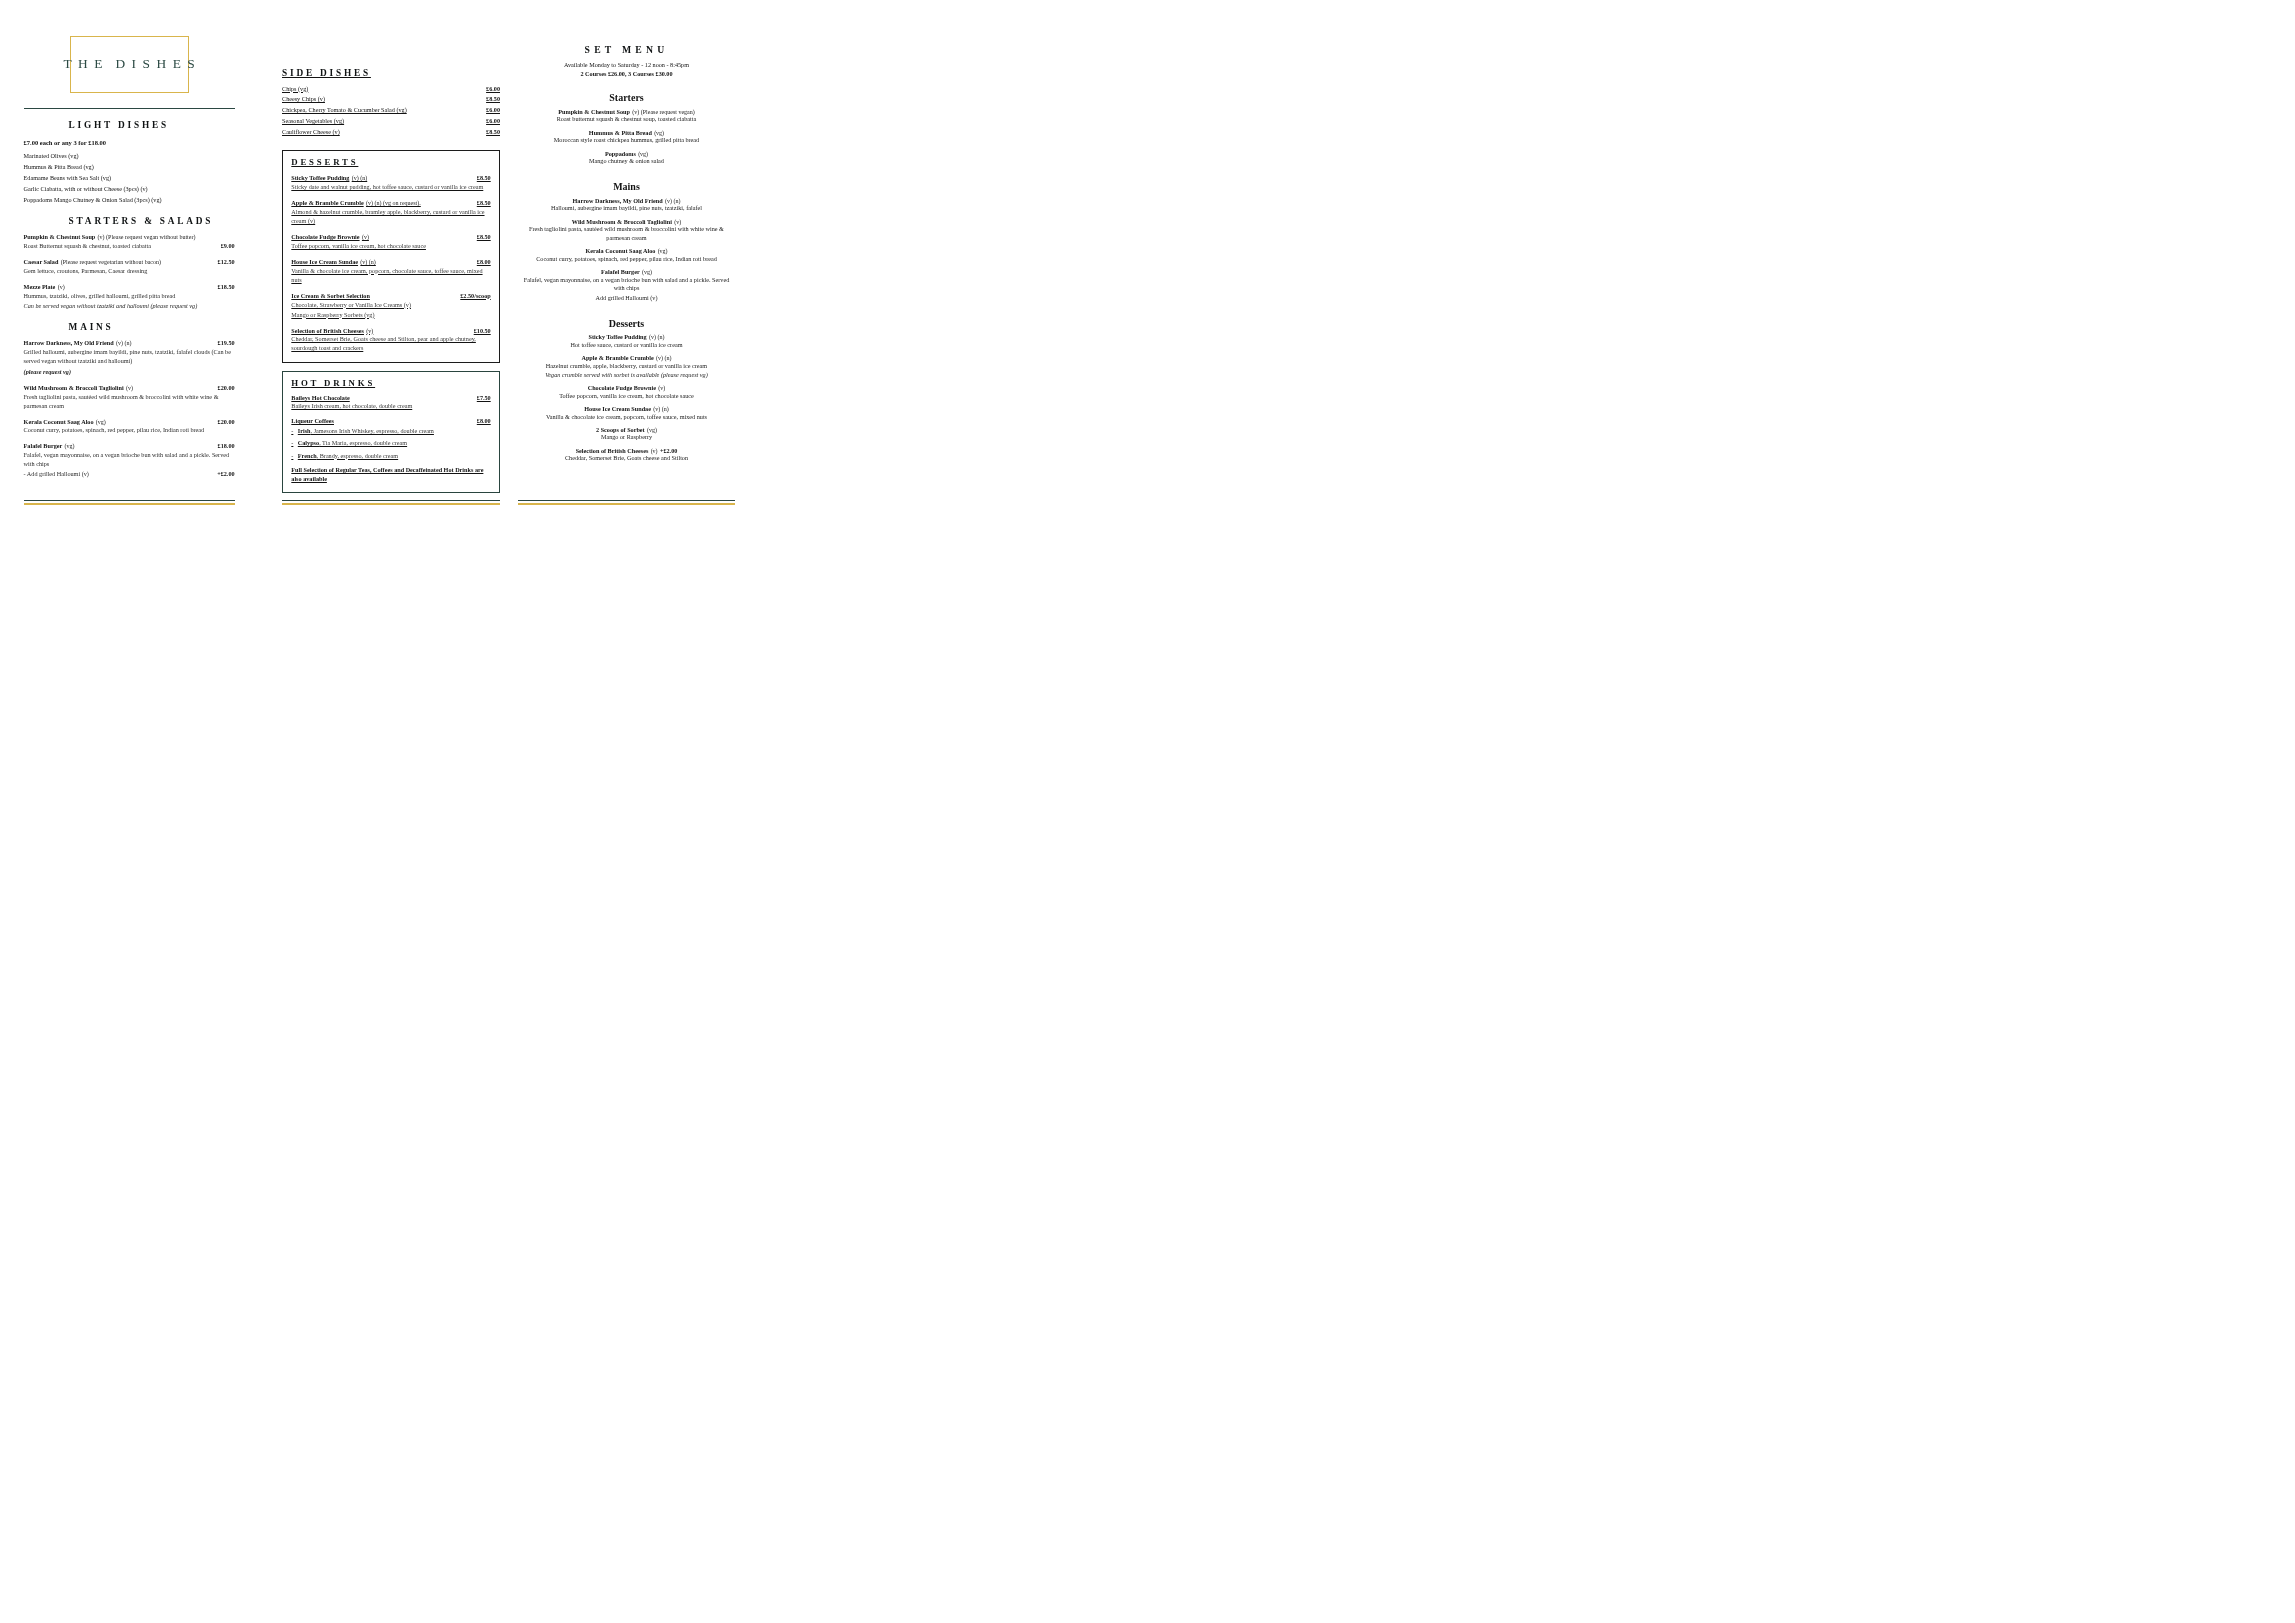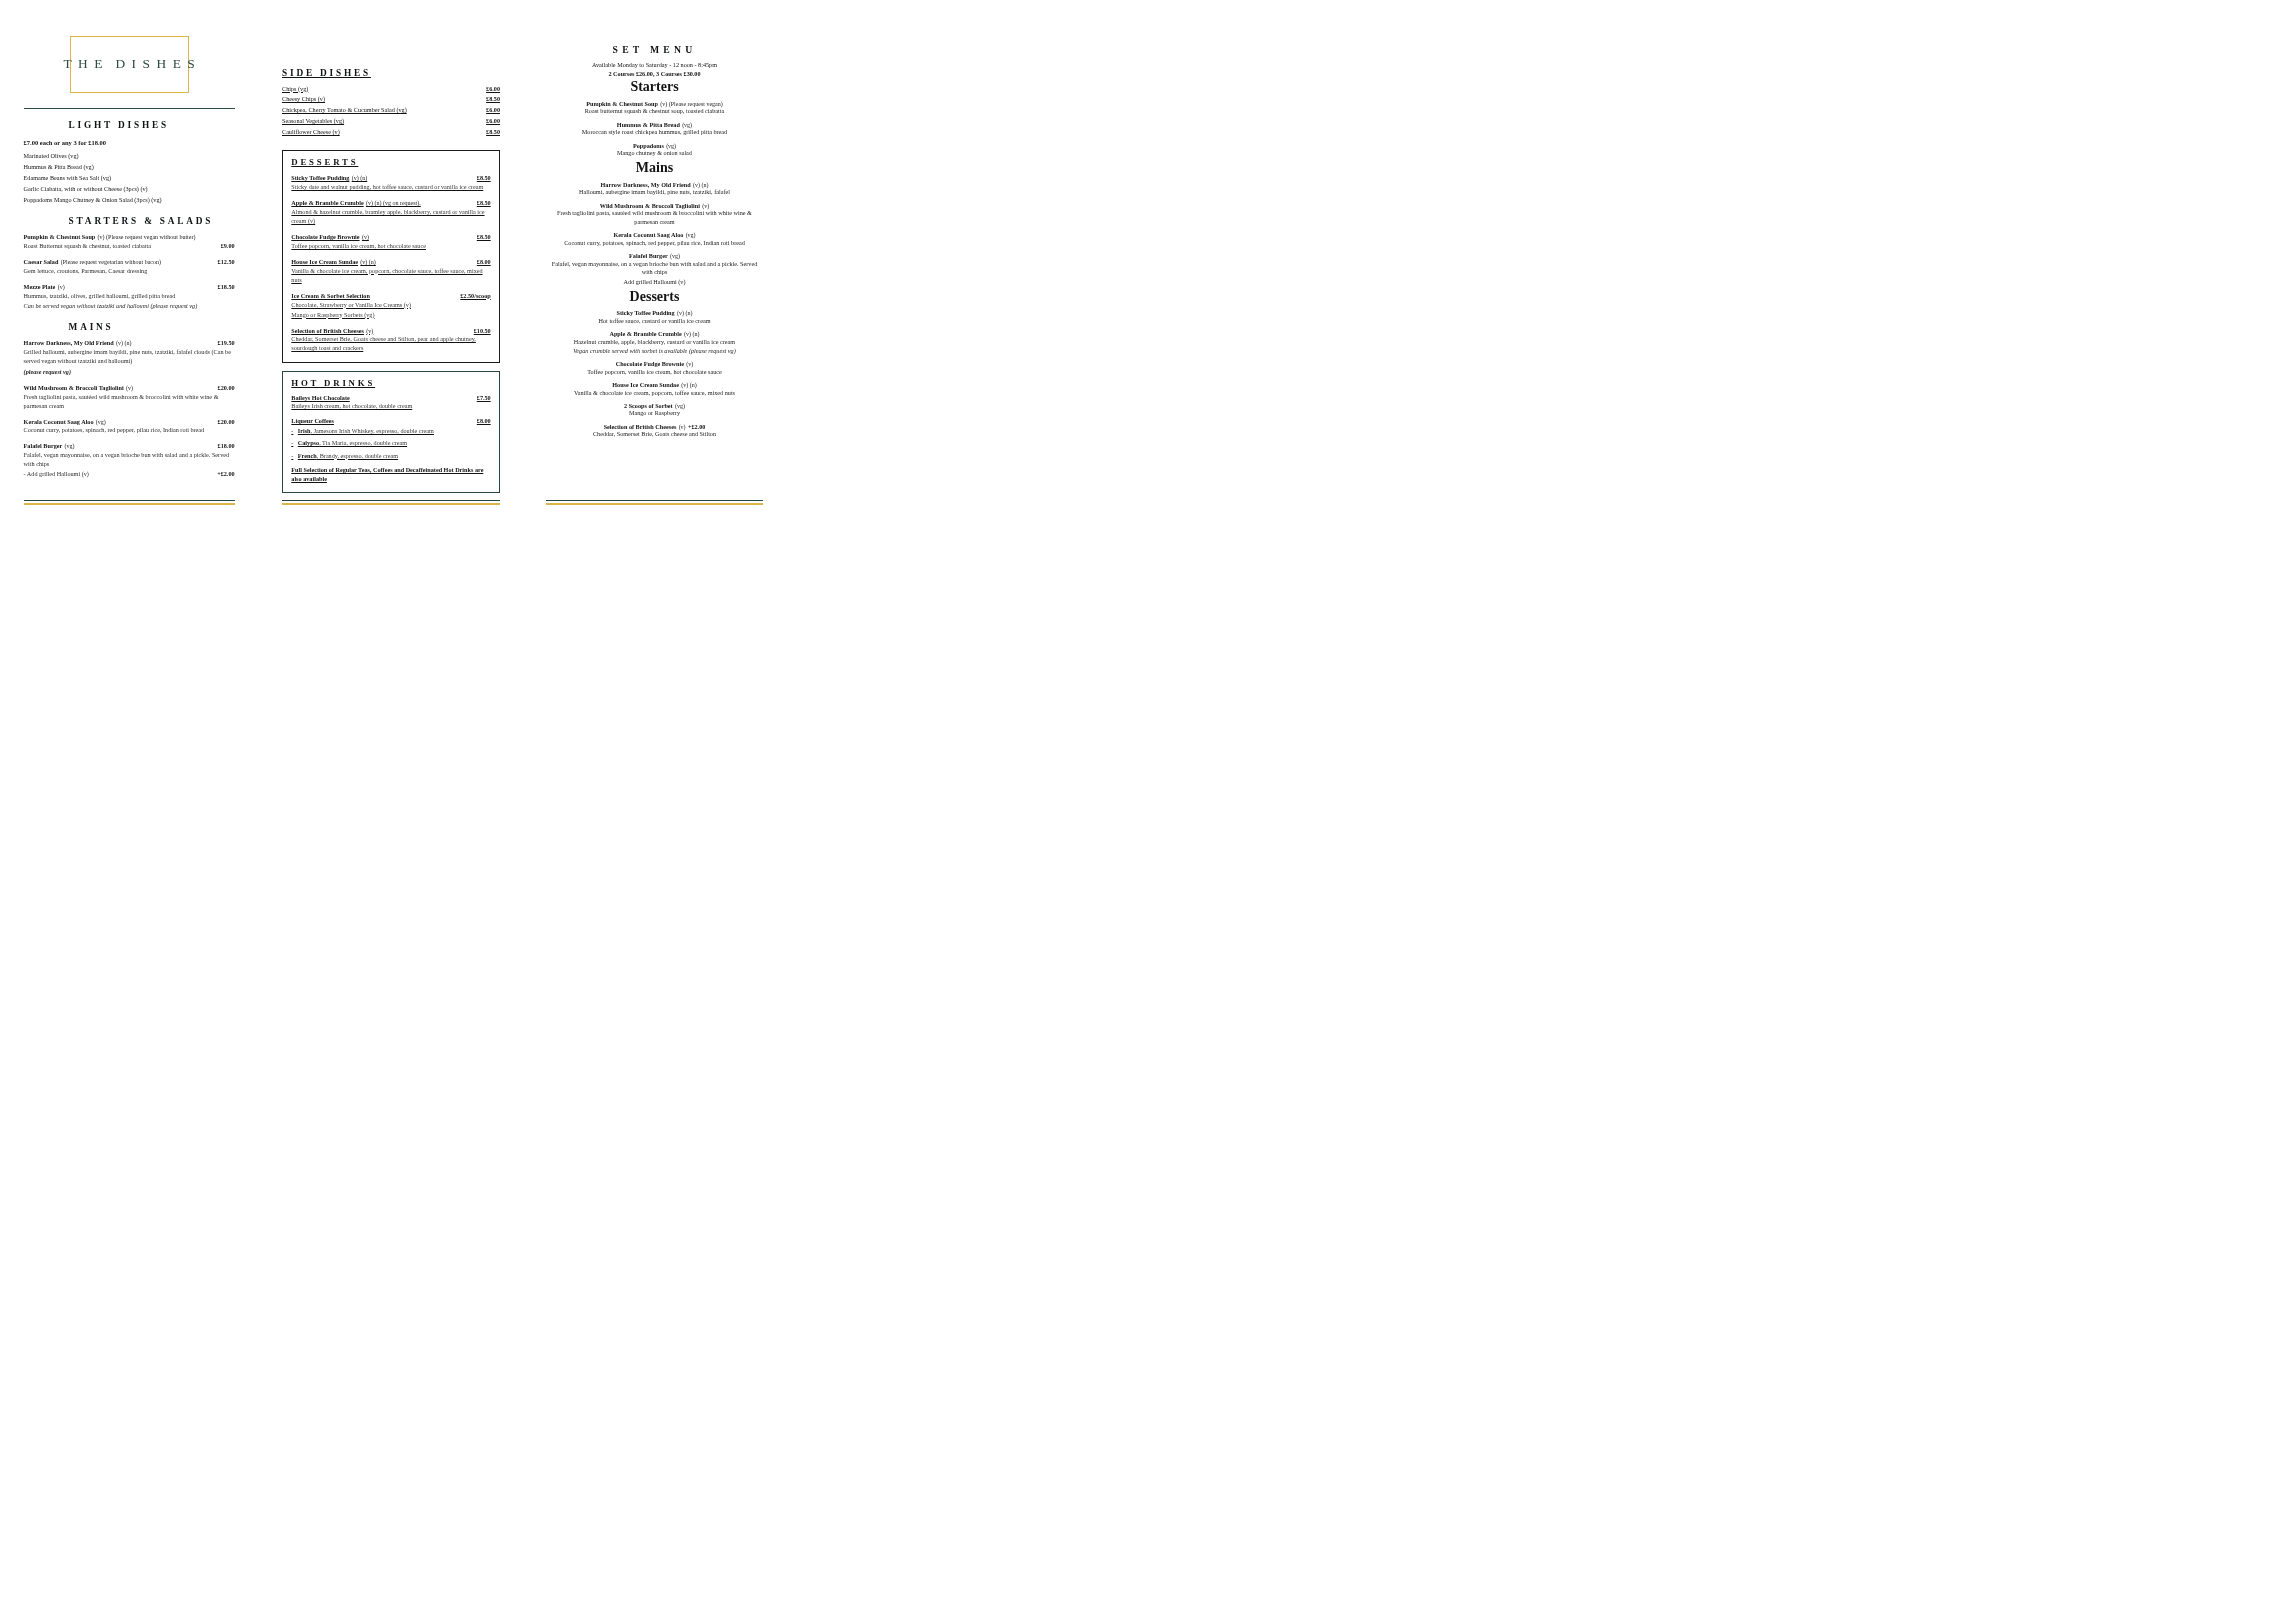--- a/index.html
+++ b/index.html
@@ -5,21 +5,21 @@
 <style>
   html,body { margin:0; padding:0; background:#ffffff; }
   body {
     width:765px; height:541px; position:relative; overflow:hidden;
     font-family:"Liberation Serif","DejaVu Serif",serif; color:#131313;
     -webkit-font-smoothing:antialiased;
   }
   .col { position:absolute; top:0; }
   .col-left  { left:23.6px;  width:211px; }
   .col-mid   { left:282px; width:218px;text-decoration:underline; }
-  .col-right { left:546px; width:217px; }
+  .col-right { left:518px; width:217px; }
 
   
   .logo-box {
     width:117px; height:55px; margin:36px auto 0 auto;
     border:0.9px solid #d9b54c; display:flex; 
     align-items:center; justify-content:center;
   }
   .logo-line {
     color:#2c4a44; font-size:13.4px; letter-spacing:6.5px; line-height:1.4;
     padding-left:6.5px; white-space:nowrap;
@@ -62,21 +62,21 @@
   .variant { display:flex; font-size:6.2px; margin-top:3.2px; line-height:1.4; }
   .variant .dash { width:6.5px; color:#222; }
   .variant .vl { font-weight:bold; }
   .hd-note { font-weight:bold; font-size:6.2px; line-height:1.5; margin-top:4.6px; }
 
   
   .col-right { text-align:center; }
   .sm-title { margin-top:44px; font-size:9.7px; letter-spacing:4.2px; }
   .sm-sub { font-size:6.2px; margin-top:5.6px; }
   .sm-pricing { font-size:6.2px; font-weight:bold; margin-top:2.8px; }
-  .sm-sec { font-size:14px; font-weight:bold; margin-top:2px; }
+  .sm-sec { font-size:10px; font-weight:bold; margin-top:15px; }
   .sm-item { margin-top:4.6px; }
   .sm-name-line { font-size:6.2px; }
   .sm-desc { font-size:6.2px; color:#222; line-height:1.42; margin-top:0.5px; }
   .sm-note { font-size:6.2px; font-style:italic; color:#242424; line-height:1.42; margin-top:0.5px; }
   .sm-suffix { font-weight:bold; font-size:6.2px; margin-left:2.3px; }
 
   .bottom-rules { position:absolute; top:500px; left:0; width:100%; }
   .bottom-rules .g1 { height:1.2px; background:#2b4742; }
   .bottom-rules .g2 { height:1.2px; background:#d9b54c; margin-top:2.3px; }
 </style>

